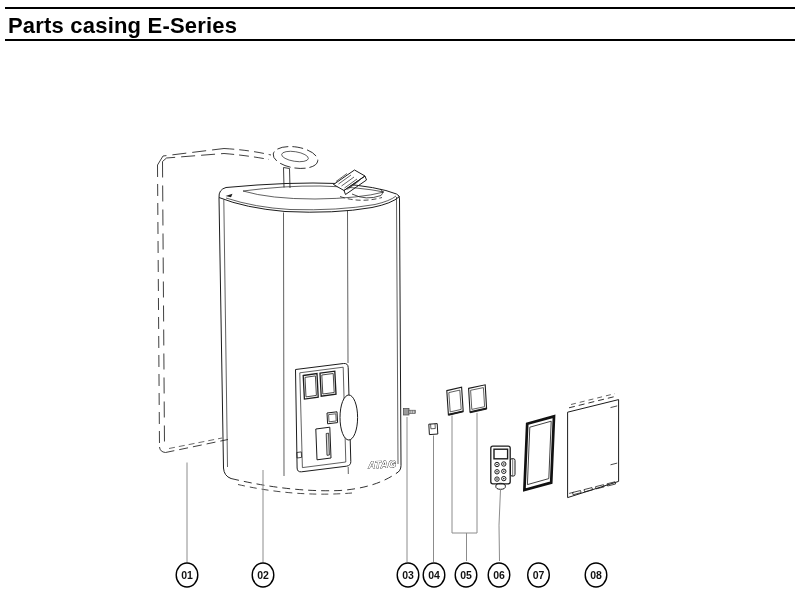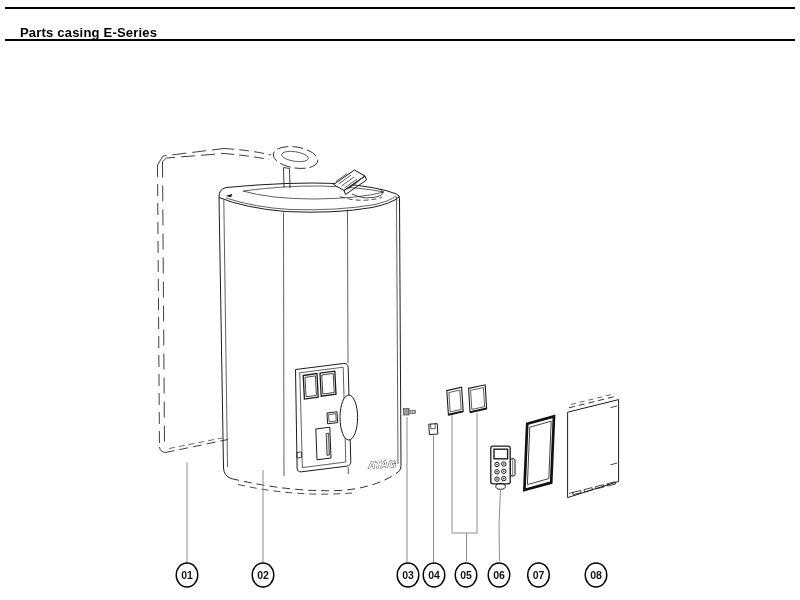--- a/index.html
+++ b/index.html
@@ -5,22 +5,22 @@
   html,body{margin:0;padding:0}
   body{
     width:800px;height:600px;position:relative;overflow:hidden;
     background:#ffffff;
     font-family:"Liberation Sans",sans-serif;
   }
   .rule{position:absolute;left:5px;right:5px;height:2px;background:#000}
   .rule-top{top:7px}
   .rule-bottom{top:39px}
   .page-title{
-    position:absolute;left:8px;top:13px;margin:12px;
-    font-size:13px;font-weight:bold;color:#000;letter-spacing:0.2px;
+    position:absolute;left:8px;top:13px;margin:0;
+    font-size:22px;font-weight:bold;color:#000;letter-spacing:0.2px;
     font-family:"Liberation Sans",sans-serif;
   }
   svg.diagram{position:absolute;left:0;top:0}
   svg text{font-family:"Liberation Sans",sans-serif}
   .callout-label{font-size:10.5px;font-weight:bold;fill:#111}
   .brand{font-size:10px;font-weight:bold;font-style:italic;letter-spacing:0.4px;
          fill:#ffffff;stroke:#1a1a1a;stroke-width:0.7;paint-order:stroke}
 </style>
 </head>
 <body>

